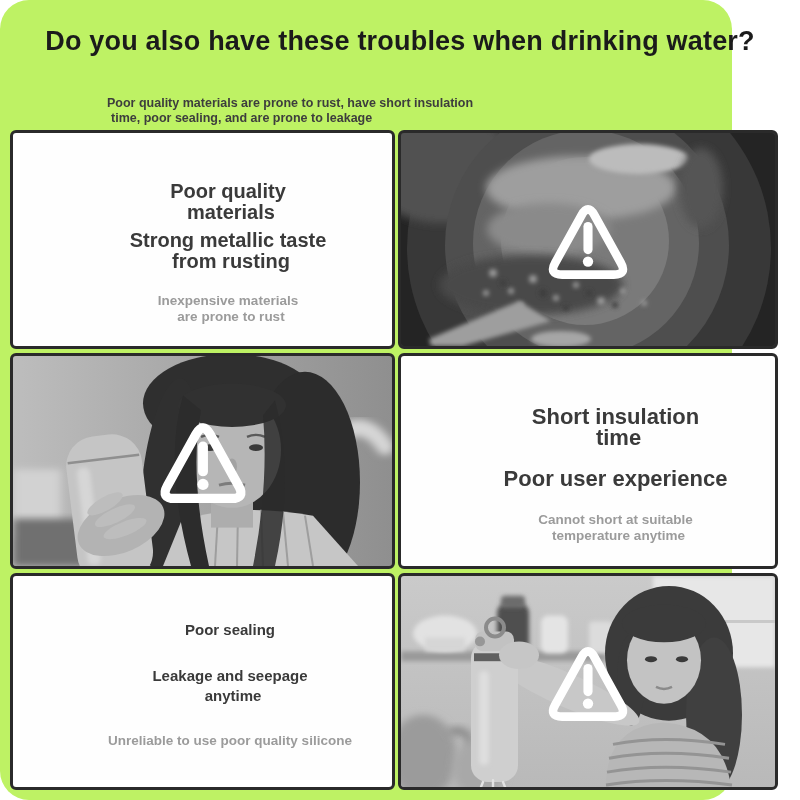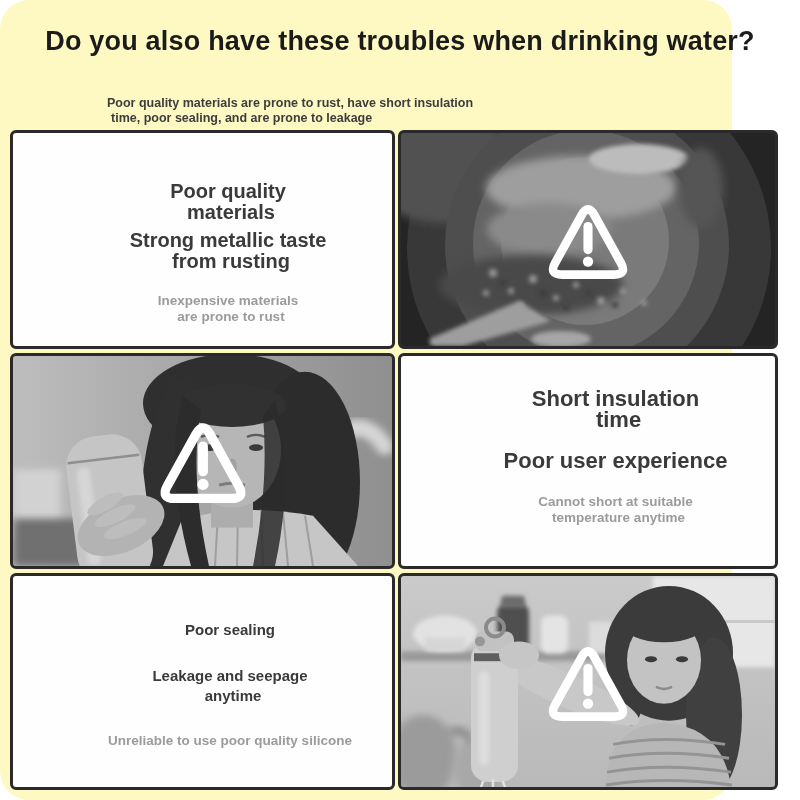--- a/index.html
+++ b/index.html
@@ -2,21 +2,21 @@
 <html><head>
 <meta charset="utf-8">
 <style>
   html,body { margin:0; padding:0; }
   body {
     width:800px; height:800px;
     background:#ffffff;
     font-family:"Liberation Sans", sans-serif;
     overflow:hidden;
   }
-  .poster { position:relative; width:732px; height:800px; background:#fef9c3;border-radius:29px; }
+  .poster { position:relative; width:732px; height:800px; background:#bef264;border-radius:29px; }
 
   .title {
     position:absolute; top:26px; left:0; width:800px;
     text-align:center;
     font-size:27px; font-weight:bold; color:#1b1b1b;
     letter-spacing:0.2px;
   }
   .subtitle {
     position:absolute; top:96px; left:107px;
     font-size:12.5px; font-weight:bold; color:#3d3d3d;
@@ -55,21 +55,21 @@
   .card .line2 { padding-left:6px; }
 
   .h { font-weight:bold; color:#3a3a3a; }
   .note { font-weight:bold; color:#9b9b9b; font-size:13.5px; line-height:16px; }
 
   .card.r1 { padding:48px 14px 0 65px; }
   .card.r1 .h { font-size:20px; line-height:21px; }
   .card.r1 .h2 { margin-top:7px; }
   .card.r1 .note { margin-top:21px; }
 
-  .card.r2 { padding:32px 12px 0 67px; }
+  .card.r2 { padding:50px 12px 0 67px; }
   .card.r2 .h { font-size:22px; line-height:21px; }
   .card.r2 .h2 { margin-top:20px; }
   .card.r2 .note { margin-top:23px; }
 
   .card.r3 { padding:44px 10px 0 65px; }
   .card.r3 .h { font-size:15px; line-height:20px; }
   .card.r3 .h2 { margin-top:26px; }
   .card.r3 .note { margin-top:27px; }
 </style>
 </head>

